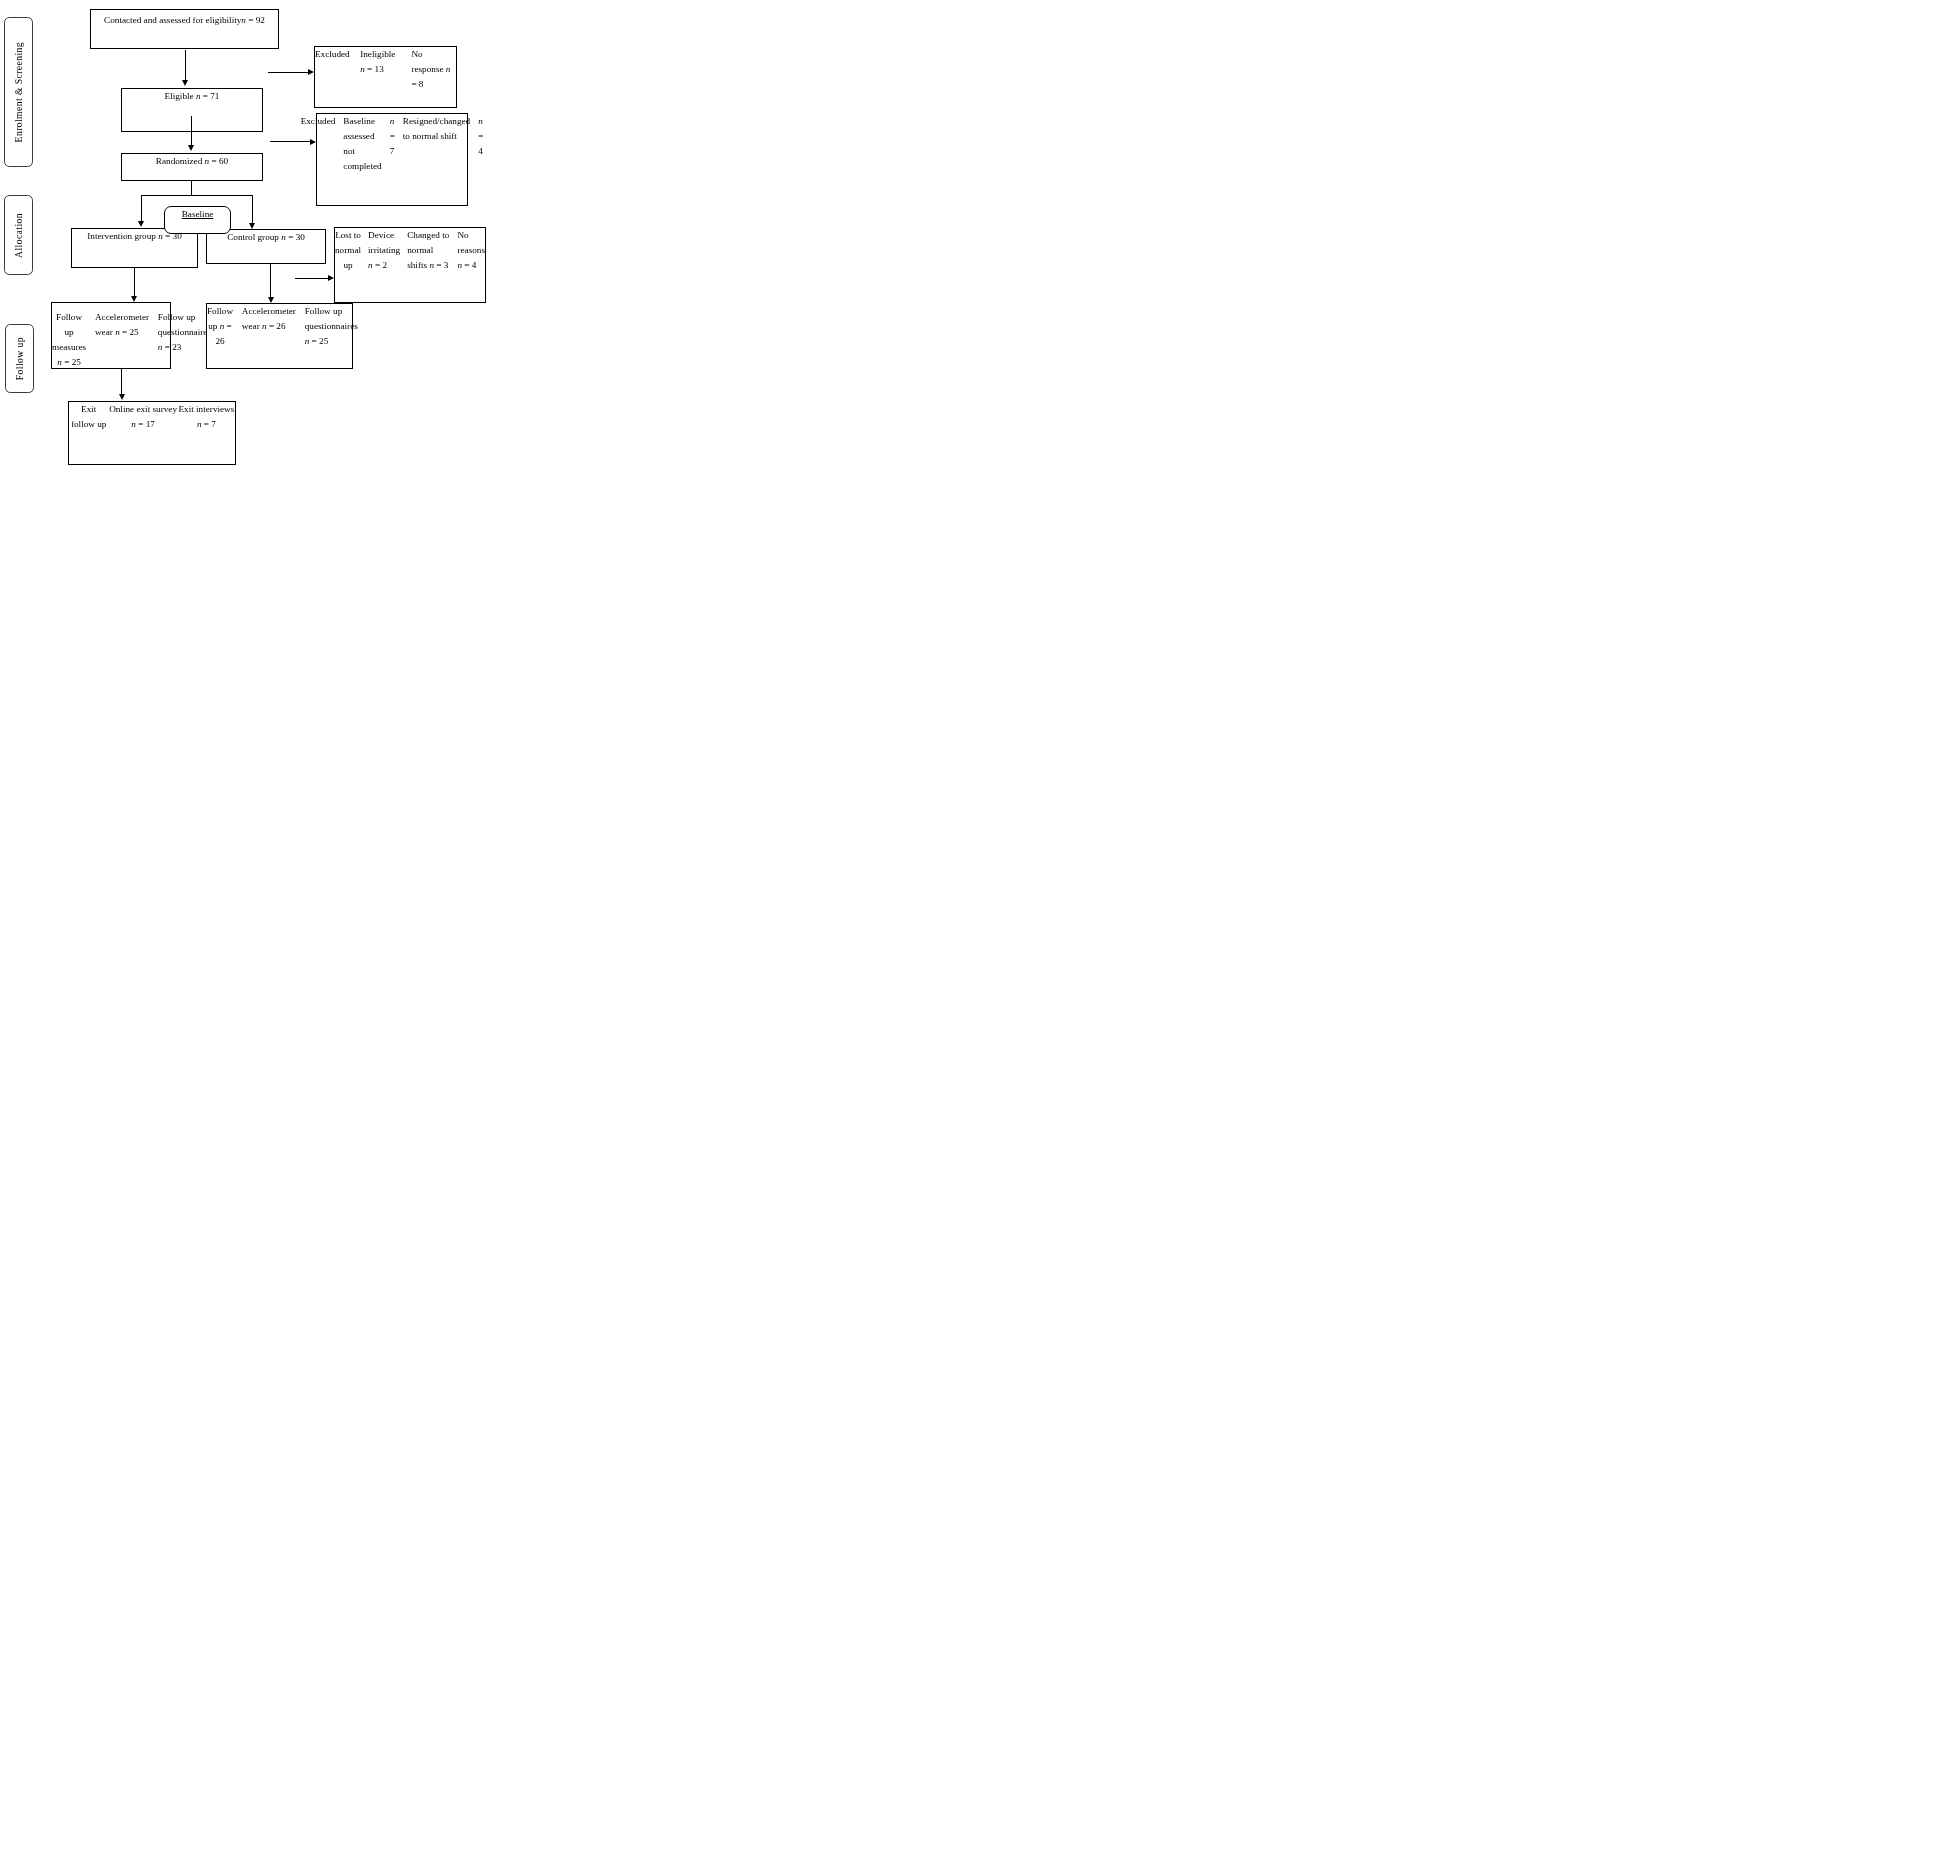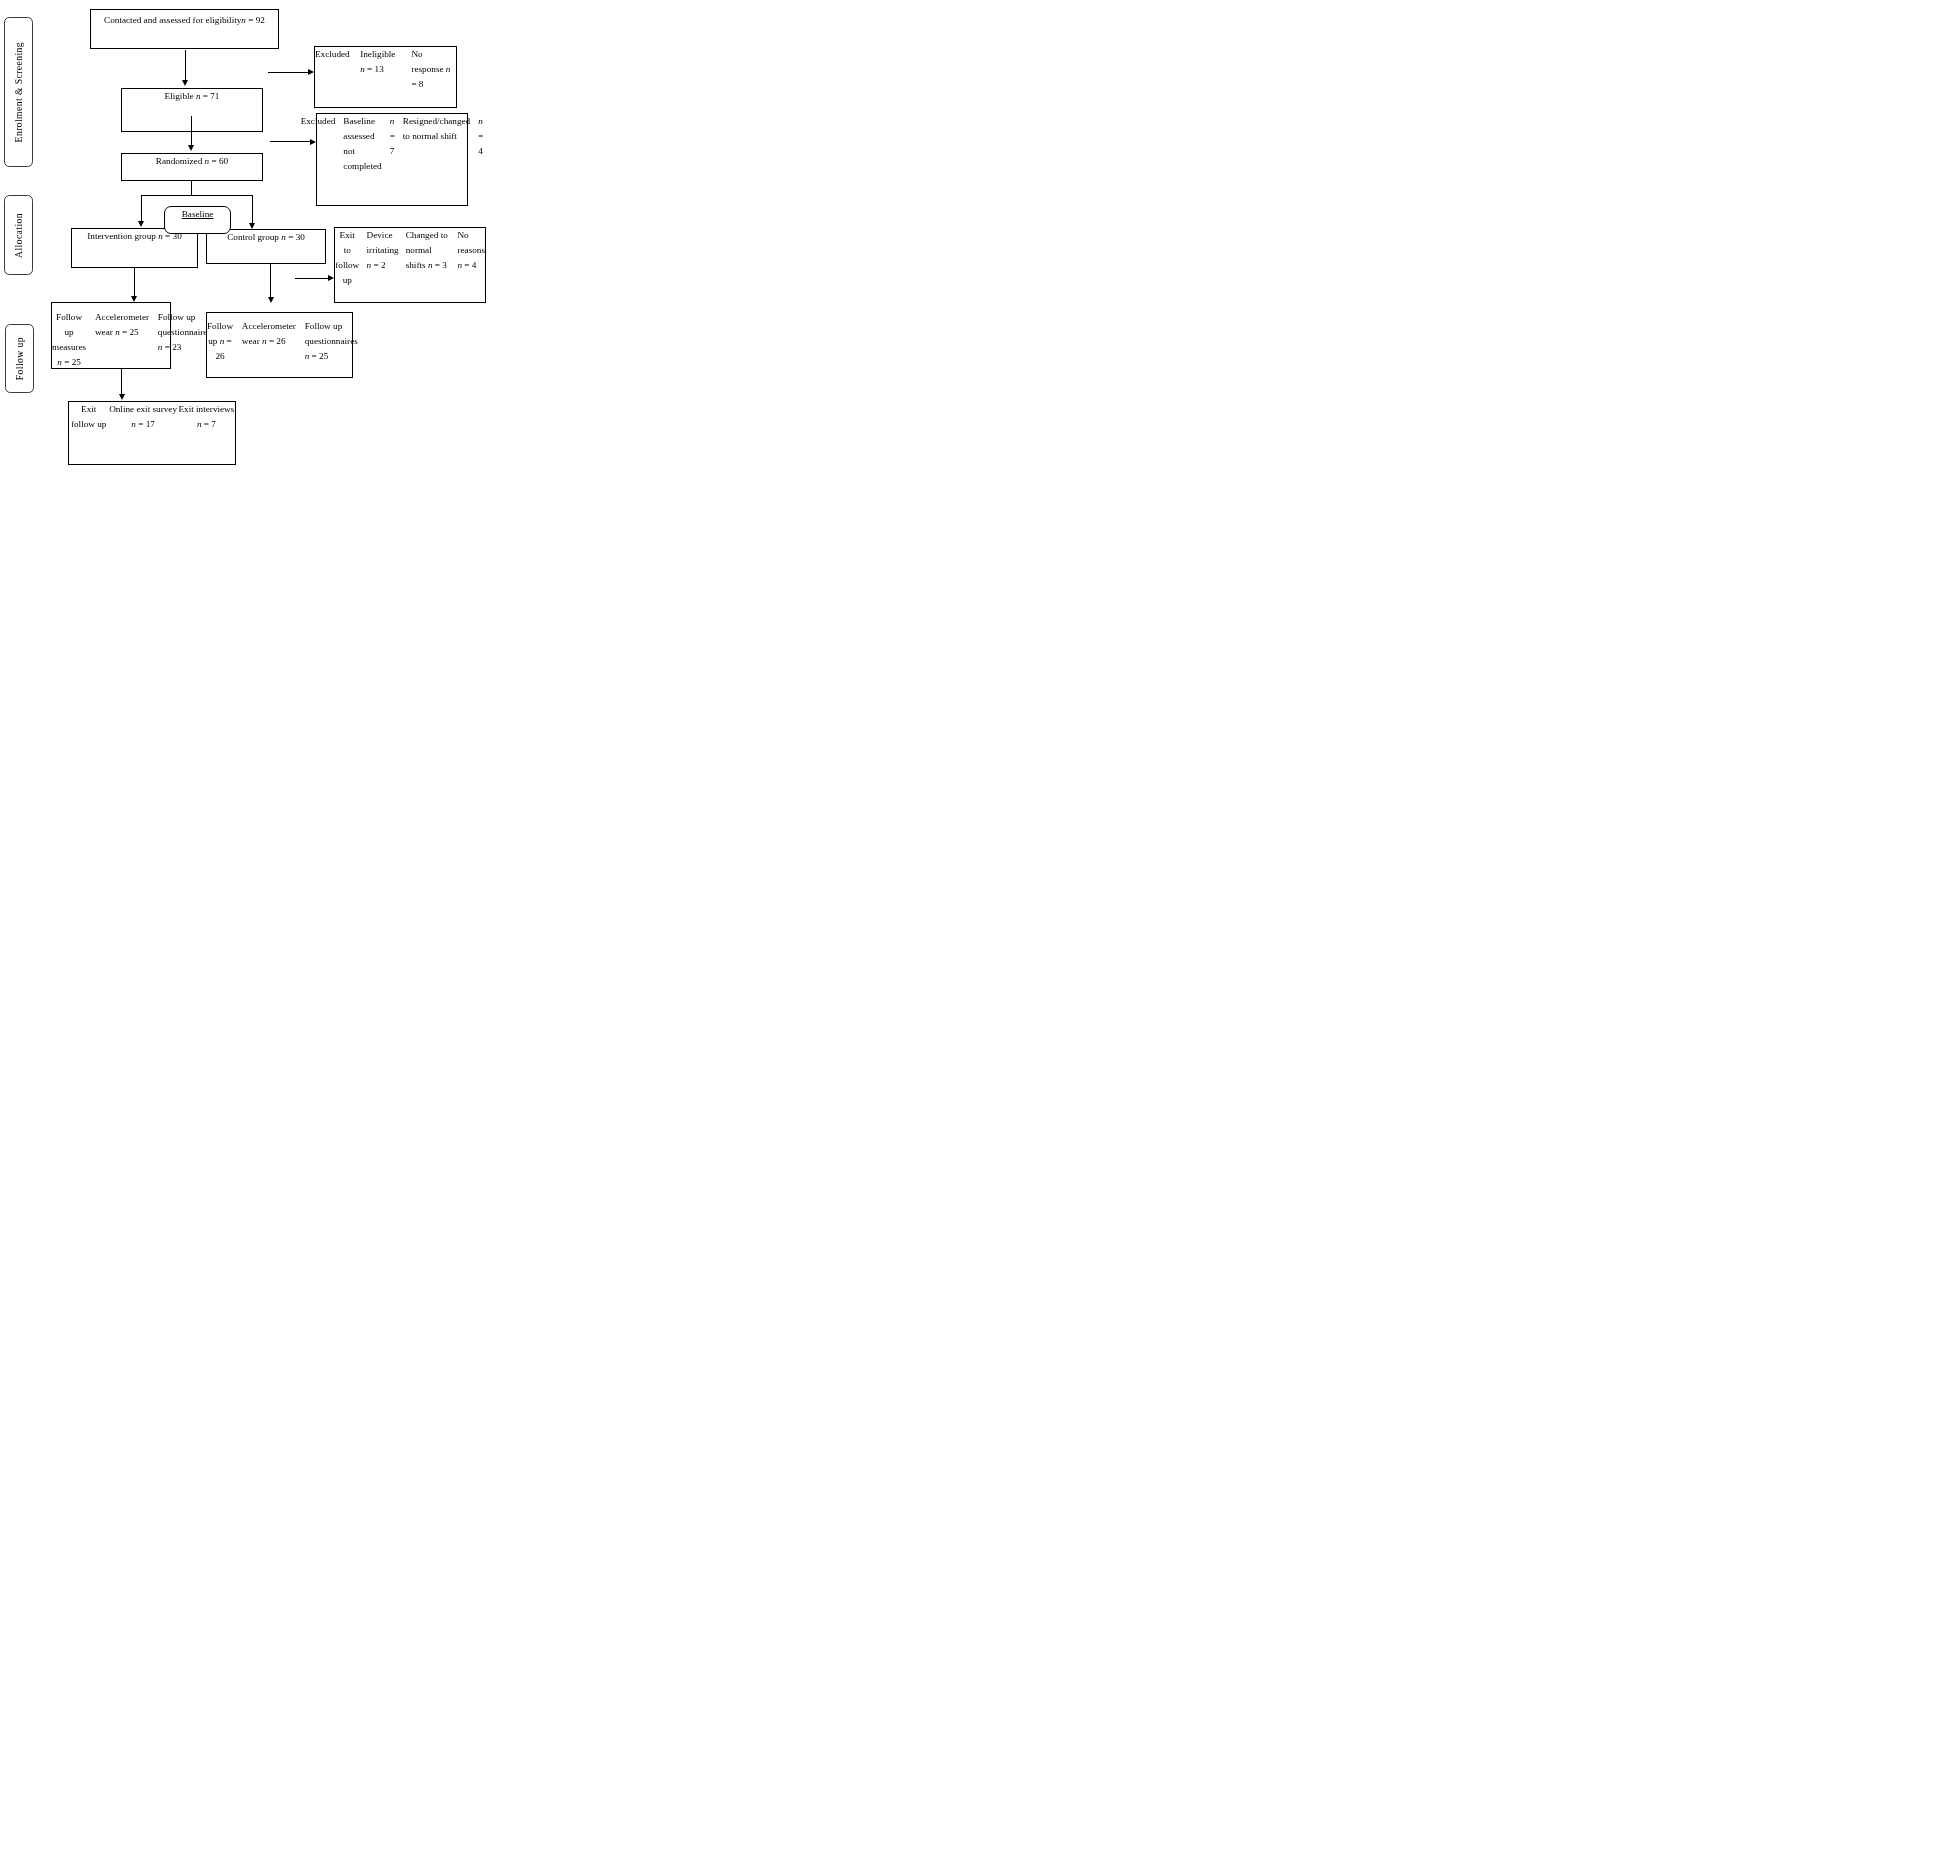--- a/index.html
+++ b/index.html
@@ -57,21 +57,21 @@
   .b-excluded2 .l { padding-left: 8px; }
   .b-randomized  { left: 121px; top: 153px; width: 142px; height: 28px; }
   .b-baseline    { left: 164px; top: 206px; width: 67px; height: 28px;
                    border-width: 0.7px; border-radius: 7px; z-index: 5; text-decoration: underline; }
   .b-intervention{ left: 71px; top: 228px; width: 127px; height: 40px; border-width: 1.3px; z-index: 1; }
   .b-control     { left: 206px; top: 229px; width: 120px; height: 35px; border-width: 1.3px; z-index: 1; }
   .b-lost        { left: 334px; top: 227px; width: 152px; height: 76px; border-width: 0.9px; }
   .b-lost .l { padding-left: 7px; }
   .b-fuleft      { left: 51px; top: 302px; width: 120px; height: 67px; justify-content: flex-start; padding-top: 7px; }
   .b-fuleft .l { padding-left: 8.8px; }
-  .b-furight     { left: 206px; top: 312px; width: 147px; height: 66px; justify-content: flex-start; padding-top: 6px; }
+  .b-furight     { left: 206px; top: 303px; width: 147px; height: 66px; justify-content: flex-start; padding-top: 0; }
   .b-furight .l { padding-left: 8.8px; }
   .b-exit        { left: 62px; top: 401px; width: 168px; height: 64px; margin-left: 6px; }
 
   i { font-style: italic; }
 
   
   .vl { position: absolute; width: 0.9px; background: #000; }
   .hl { position: absolute; height: 0.9px; background: #000; }
   .ahd { 
     position: absolute; width: 0; height: 0;
@@ -134,21 +134,21 @@
 
   <div class="box b-intervention">
     <div class="c">Intervention group <i>n</i> = 30</div>
   </div>
 
   <div class="box b-control">
     <div class="c">Control group <i>n</i> = 30</div>
   </div>
 
   <div class="box b-lost">
-    <div class="c">Exit to follow up</div>
+    <div class="c">Lost to normal up</div>
     <div class="l">Device irritating <i>n</i> = 2</div>
     <div class="l">Changed to normal shifts <i>n</i> = 3</div>
     <div class="l">No reasons <i>n</i> = 4</div>
   </div>
 
   <div class="box b-fuleft">
     <div class="c">Follow up measures <i>n</i> = 25</div>
     <div class="l">Accelerometer wear <i>n</i> = 25</div>
     <div class="l">Follow up questionnaires <i>n</i> = 23</div>
   </div>

